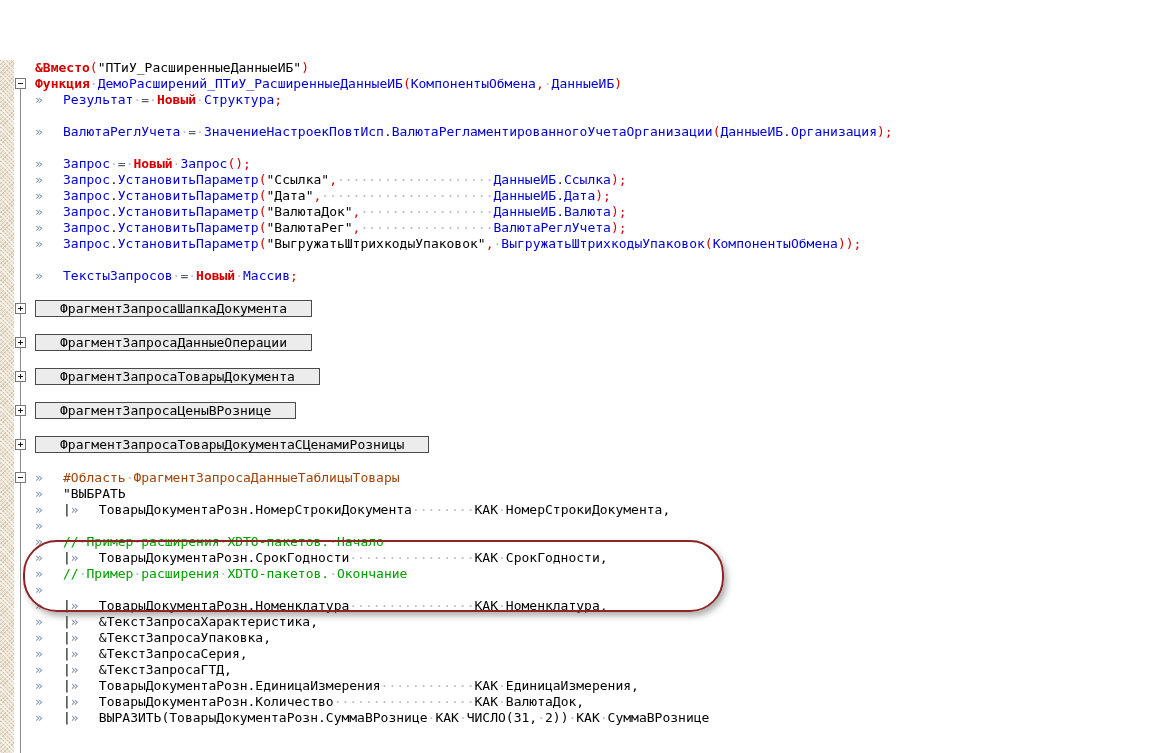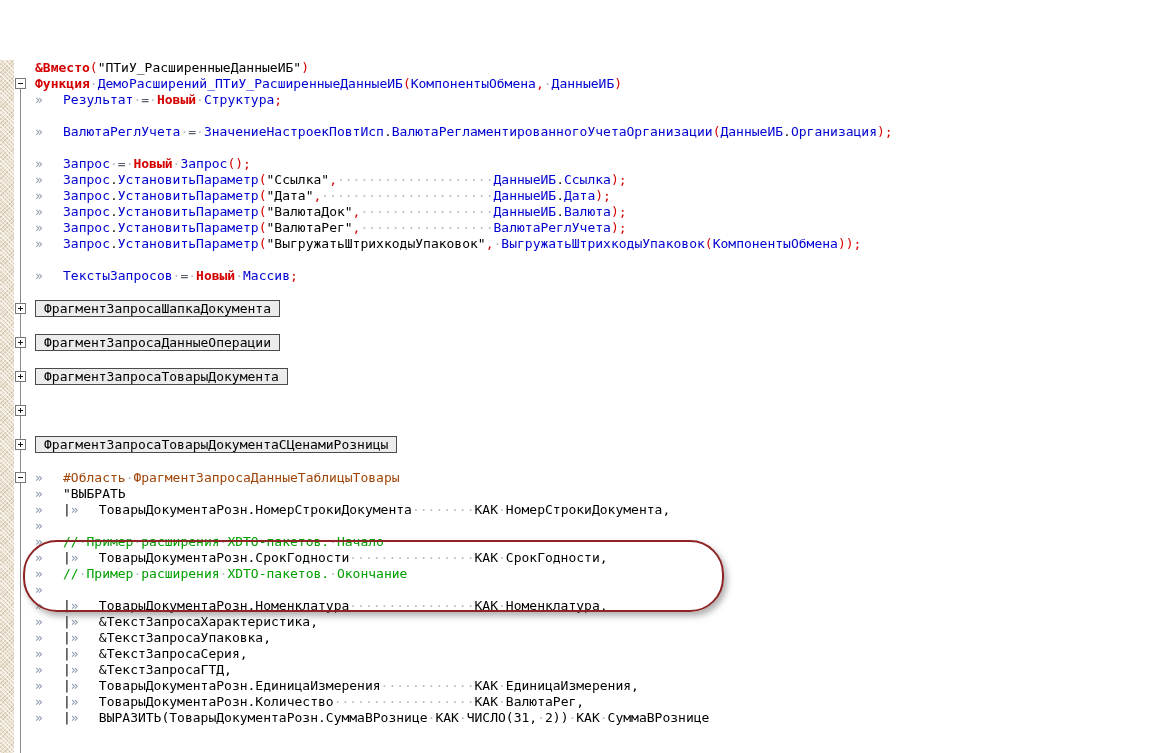--- a/index.html
+++ b/index.html
@@ -17,21 +17,21 @@
   .row.rowbox{height:18px;}
   .content{display:block;margin-left:35px;color:#000;}
   .tab{display:inline-block;width:28px;color:var(--tab,#8593a6);}
   .fold{position:absolute;left:15px;top:2px;width:11px;height:11px;box-sizing:border-box;
     border:1px solid #787878;background:#fff;cursor:pointer;z-index:2;}
   .fold::before{content:"";position:absolute;left:2px;right:2px;top:4px;height:1px;background:#1a1a1a;}
   .fold.plus::after{content:"";position:absolute;top:2px;bottom:2px;left:4px;width:1px;background:#1a1a1a;}
   .rowbox .fold{top:3px;}
   .fragbox{display:inline-block;margin-left:35px;height:17px;line-height:15px;box-sizing:border-box;
     border:1px solid var(--boxborder,#4a4a4a);background:var(--boxbg,#ececec);
-    padding:0 8px;color:#000;cursor:pointer;}
+    padding:0 24px;color:#000;cursor:pointer;}
   .seg-kw{color:var(--kw,#d40000);font-weight:bold;}
   .seg-id{color:var(--id,#0000d2);margin-top:28px;}
   .seg-str{color:var(--str,#000000);}
   .seg-com{color:var(--com,#00a000);}
   .seg-pre{color:var(--pre,#a04508);}
   .seg-pun{color:var(--pun,#d40000);}
   .seg-op{color:var(--op,#58606e);}
   .seg-ws{color:var(--ws,#b4bac2);}
   .seg-mem{color:#1a1a1a;}
   .callout{position:absolute;left:23px;top:540px;width:697px;height:68px;
@@ -59,35 +59,35 @@
       <div class="row"><span class="content"><span class="tab">»</span><span class="seg-id">Запрос</span><span class="seg-mem">.</span><span class="seg-id">УстановитьПараметр</span><span class="seg-pun">(</span><span class="seg-str">"ВыгружатьШтрихкодыУпаковок"</span><span class="seg-pun">,</span><span class="seg-ws">·</span><span class="seg-id">ВыгружатьШтрихкодыУпаковок</span><span class="seg-pun">(</span><span class="seg-id">КомпонентыОбмена</span><span class="seg-pun">));</span></span></div>
       <div class="row"></div>
       <div class="row"><span class="content"><span class="tab">»</span><span class="seg-id">ТекстыЗапросов</span><span class="seg-ws">·</span><span class="seg-op">=</span><span class="seg-ws">·</span><span class="seg-kw">Новый</span><span class="seg-ws">·</span><span class="seg-id">Массив</span><span class="seg-pun">;</span></span></div>
       <div class="row"></div>
       <div class="row rowbox"><span class="fold plus"></span><span class="fragbox">ФрагментЗапросаШапкаДокумента</span></div>
       <div class="row"></div>
       <div class="row rowbox"><span class="fold plus"></span><span class="fragbox">ФрагментЗапросаДанныеОперации</span></div>
       <div class="row"></div>
       <div class="row rowbox"><span class="fold plus"></span><span class="fragbox">ФрагментЗапросаТоварыДокумента</span></div>
       <div class="row"></div>
-      <div class="row rowbox"><span class="fold plus"></span></div>
+      <div class="row rowbox"><span class="fold plus"></span><span class="fragbox">ФрагментЗапросаЦеныВРознице</span></div>
       <div class="row"></div>
       <div class="row rowbox"><span class="fold plus"></span><span class="fragbox">ФрагментЗапросаТоварыДокументаСЦенамиРозницы</span></div>
       <div class="row"></div>
       <div class="row"><span class="fold minus"></span><span class="content"><span class="tab">»</span><span class="seg-pre">#Область</span><span class="seg-ws">·</span><span class="seg-pre">ФрагментЗапросаДанныеТаблицыТовары</span></span></div>
       <div class="row"><span class="content"><span class="tab">»</span><span class="seg-str">"ВЫБРАТЬ</span></span></div>
       <div class="row"><span class="content"><span class="tab">»</span><span class="seg-str">|</span><span class="tab">»</span><span class="seg-str">ТоварыДокументаРозн.НомерСтрокиДокумента</span><span class="seg-ws">········</span><span class="seg-str">КАК</span><span class="seg-ws">·</span><span class="seg-str">НомерСтрокиДокумента,</span></span></div>
       <div class="row"><span class="content"><span class="tab">»</span></span></div>
       <div class="row"><span class="content"><span class="tab">»</span><span class="seg-com">//</span><span class="seg-ws">·</span><span class="seg-com">Пример</span><span class="seg-ws">·</span><span class="seg-com">расширения</span><span class="seg-ws">·</span><span class="seg-com">XDTO-пакетов.</span><span class="seg-ws">·</span><span class="seg-com">Начало</span></span></div>
       <div class="row"><span class="content"><span class="tab">»</span><span class="seg-str">|</span><span class="tab">»</span><span class="seg-str">ТоварыДокументаРозн.СрокГодности</span><span class="seg-ws">················</span><span class="seg-str">КАК</span><span class="seg-ws">·</span><span class="seg-str">СрокГодности,</span></span></div>
       <div class="row"><span class="content"><span class="tab">»</span><span class="seg-com">//</span><span class="seg-ws">·</span><span class="seg-com">Пример</span><span class="seg-ws">·</span><span class="seg-com">расширения</span><span class="seg-ws">·</span><span class="seg-com">XDTO-пакетов.</span><span class="seg-ws">·</span><span class="seg-com">Окончание</span></span></div>
       <div class="row"><span class="content"><span class="tab">»</span></span></div>
       <div class="row"><span class="content"><span class="tab">»</span><span class="seg-str">|</span><span class="tab">»</span><span class="seg-str">ТоварыДокументаРозн.Номенклатура</span><span class="seg-ws">················</span><span class="seg-str">КАК</span><span class="seg-ws">·</span><span class="seg-str">Номенклатура,</span></span></div>
       <div class="row"><span class="content"><span class="tab">»</span><span class="seg-str">|</span><span class="tab">»</span><span class="seg-str">&amp;ТекстЗапросаХарактеристика,</span></span></div>
       <div class="row"><span class="content"><span class="tab">»</span><span class="seg-str">|</span><span class="tab">»</span><span class="seg-str">&amp;ТекстЗапросаУпаковка,</span></span></div>
       <div class="row"><span class="content"><span class="tab">»</span><span class="seg-str">|</span><span class="tab">»</span><span class="seg-str">&amp;ТекстЗапросаСерия,</span></span></div>
       <div class="row"><span class="content"><span class="tab">»</span><span class="seg-str">|</span><span class="tab">»</span><span class="seg-str">&amp;ТекстЗапросаГТД,</span></span></div>
       <div class="row"><span class="content"><span class="tab">»</span><span class="seg-str">|</span><span class="tab">»</span><span class="seg-str">ТоварыДокументаРозн.ЕдиницаИзмерения</span><span class="seg-ws">············</span><span class="seg-str">КАК</span><span class="seg-ws">·</span><span class="seg-str">ЕдиницаИзмерения,</span></span></div>
-      <div class="row"><span class="content"><span class="tab">»</span><span class="seg-str">|</span><span class="tab">»</span><span class="seg-str">ТоварыДокументаРозн.Количество</span><span class="seg-ws">··················</span><span class="seg-str">КАК</span><span class="seg-ws">·</span><span class="seg-str">ВалютаРег,</span></span></div>
+      <div class="row"><span class="content"><span class="tab">»</span><span class="seg-str">|</span><span class="tab">»</span><span class="seg-str">ТоварыДокументаРозн.Количество</span><span class="seg-ws">··················</span><span class="seg-str">КАК</span><span class="seg-ws">·</span><span class="seg-str">ВалютаДок,</span></span></div>
       <div class="row"><span class="content"><span class="tab">»</span><span class="seg-str">|</span><span class="tab">»</span><span class="seg-str">ВЫРАЗИТЬ(ТоварыДокументаРозн.СуммаВРознице</span><span class="seg-ws">·</span><span class="seg-str">КАК</span><span class="seg-ws">·</span><span class="seg-str">ЧИСЛО(31,</span><span class="seg-ws">·</span><span class="seg-str">2))</span><span class="seg-ws">·</span><span class="seg-str">КАК</span><span class="seg-ws">·</span><span class="seg-str">СуммаВРознице</span></span></div>
     </div>
   <div class="callout"></div>
 </div>
 
 </body></html>

